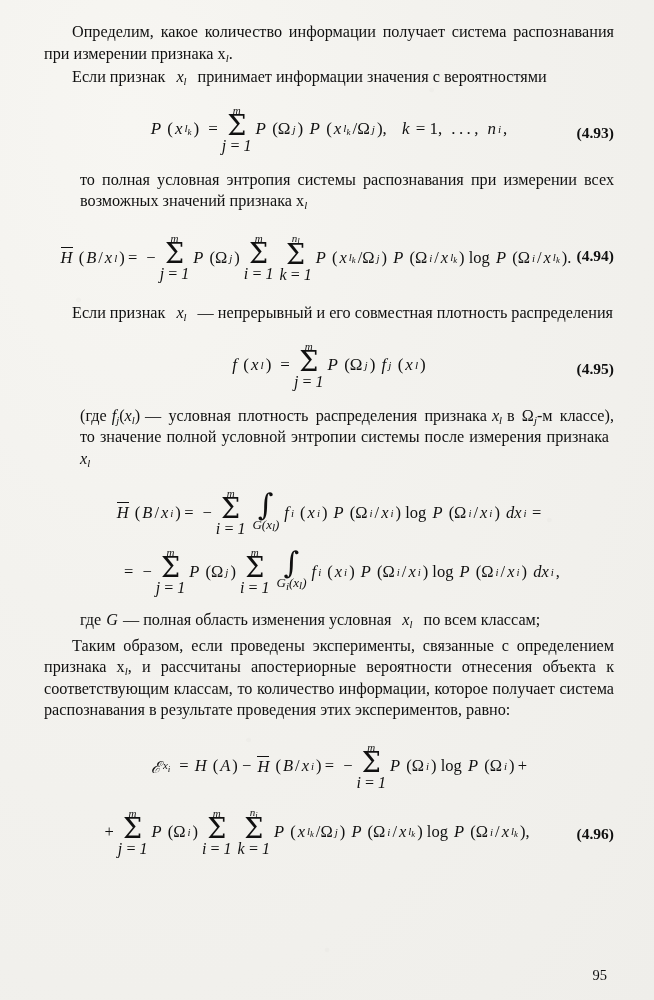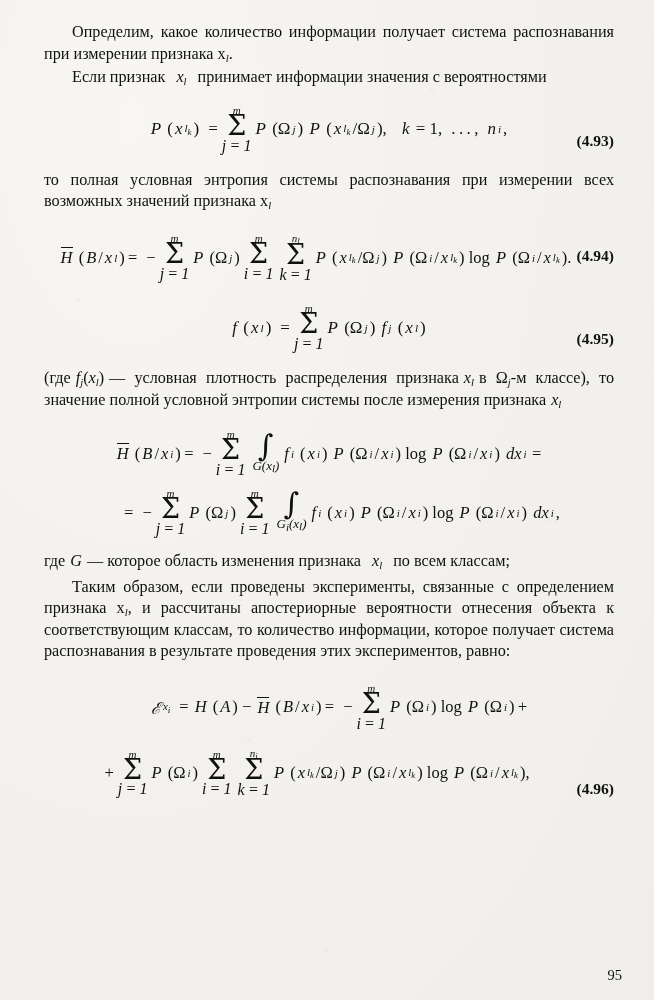--- a/index.html
+++ b/index.html
@@ -35,31 +35,31 @@
       radial-gradient(circle at 50% 95%, rgba(0,0,0,0.02) 0 2px, transparent 3px);
     opacity: .8;
   }
   p.para {
     margin: 0 0 2px 0;
     font-size: 16.2px;
     line-height: 1.33;
     text-align: justify;
     text-indent: 28px;
   }
-  p.para.noindent { text-indent: 0; }
+  p.para.noindent { text-indent: 0; margin-left: 36px; }
   .eq-block {
     position: relative;
     margin: 9px 0 9px 0;
     text-align: center;
     font-size: 17px;
   }
   .eq-num {
     position: absolute;
     right: 0;
-    bottom: 4px;
+    bottom: 12px;
     font-size: 15.5px;
     font-weight: bold;
     font-family: "Liberation Serif", serif;
   }
   .mathline {
     display: inline-flex;
     align-items: center;
     justify-content: center;
     gap: 2px;
     white-space: nowrap;
@@ -123,21 +123,21 @@
     padding-top: 1px;
   }
   .ovl::before {
     content: "";
     position: absolute;
     left: 0; right: 0; top: 0;
     border-top: 1.3px solid #101010;
   }
   .pagenum {
     position: absolute;
-    right: 32px;
+    right: 47px;
     bottom: 16px;
     font-size: 14.5px;
   }
   .sp { display: inline-block; width: 5px; }
   .spw { display: inline-block; width: 11px; }
 </style>
 </head>
 <body>
 
 <div class="page">
@@ -185,20 +185,23 @@
       <span class="sum">
         <span class="sup">n<sub style="font-size:.8em;vertical-align:-.2em;">l</sub></span>
         <span class="sig">Σ</span>
         <span class="sub">k = 1</span>
       </span>
       <span class="it">P</span>&nbsp;(<span class="it">x</span><sub><span class="it">l</span><sub>k</sub></sub>/Ω<sub>j</sub>)&nbsp;<span class="it">P</span>&nbsp;(Ω<sub>i</sub>/<span class="it">x</span><sub><span class="it">l</span><sub>k</sub></sub>)&nbsp;log&nbsp;<span class="it">P</span>&nbsp;(Ω<sub>i</sub>/<span class="it">x</span><sub><span class="it">l</span><sub>k</sub></sub>).
     </span>
     <span class="eq-num" style="bottom:18px;">(4.94)</span>
   </div>
 
+  <p class="para" style="margin-top:16px;">
+    <span>Если признак</span><span class="spw"></span><span class="it">x</span><sub>l</sub><span class="spw"></span><span>— непрерывный и его совместная плотность распределения</span>
+  </p>
 
   <div class="eq-block" style="margin-top:16px;margin-bottom:16px;">
     <span class="mathline">
       <span class="it">f</span>&nbsp;(<span class="it">x</span><sub>l</sub>)<span class="sp"></span>=
       <span class="sum">
         <span class="sup">m</span>
         <span class="sig">Σ</span>
         <span class="sub">j = 1</span>
       </span>
       <span class="it">P</span>&nbsp;(Ω<sub>j</sub>)&nbsp;<span class="it">f</span><sub>j</sub>&nbsp;(<span class="it">x</span><sub>l</sub>)
@@ -242,21 +245,21 @@
       </span>
       <span class="intg">
         <span class="sig">∫</span>
         <span class="sub">G<sub style="font-size:.85em;">i</sub>(x<sub style="font-size:.85em;vertical-align:-.2em;">l</sub>)</span>
       </span>
       <span class="it">f</span><sub>i</sub>&nbsp;(<span class="it">x</span><sub>i</sub>)&nbsp;<span class="it">P</span>&nbsp;(Ω<sub>i</sub>/<span class="it">x</span><sub>i</sub>)&nbsp;log&nbsp;<span class="it">P</span>&nbsp;(Ω<sub>i</sub>/<span class="it">x</span><sub>i</sub>)&nbsp;<span class="it">dx</span><sub>i</sub>,
     </span>
   </div>
 
   <p class="para noindent" style="margin-top:10px;">
-    <span>где</span><span class="sp"></span><span class="it">G</span><span class="sp"></span><span>— которое область изменения признака</span><span class="spw"></span><span class="it">x</span><sub>l</sub><span class="spw"></span><span>по всем классам;</span>
+    <span>где</span><span class="sp"></span><span class="it">G</span><span class="sp"></span><span>— полная область изменения условная</span><span class="spw"></span><span class="it">x</span><sub>l</sub><span class="spw"></span><span>по всем классам;</span>
   </p>
 
   <p class="para" style="margin-top:4px;">
     <span>Таким образом, если проведены эксперименты, связанные с определением признака x</span><sub>l</sub><span>, и рассчитаны апостериорные вероятности отнесения объекта к соответствующим классам, то количество информации, которое получает система распознавания в результате проведения этих экспериментов, равно:</span>
   </p>
 
 
   <div class="eq-block" style="margin-top:20px;margin-bottom:16px;font-size:16.5px;">
     <span class="mathline" style="margin-left:20px;">
       <span class="it" style="font-family:'DejaVu Serif',serif;">ℰ</span><sub>x<sub style="font-size:.85em;">i</sub></sub><span class="sp"></span>=&nbsp;<span class="it">H</span>&nbsp;(<span class="it">A</span>)&nbsp;−&nbsp;<span class="ovl"><span class="it">H</span></span>&nbsp;(<span class="it">B</span>/<span class="it">x</span><sub>i</sub>) =<span class="sp"></span>−
@@ -283,17 +286,17 @@
         <span class="sig">Σ</span>
         <span class="sub">i = 1</span>
       </span>
       <span class="sum">
         <span class="sup">n<sub style="font-size:.8em;vertical-align:-.2em;">i</sub></span>
         <span class="sig">Σ</span>
         <span class="sub">k = 1</span>
       </span>
       <span class="it">P</span>&nbsp;(<span class="it">x</span><sub><span class="it">l</span><sub>k</sub></sub>/Ω<sub>j</sub>)&nbsp;<span class="it">P</span>&nbsp;(Ω<sub>i</sub>/<span class="it">x</span><sub><span class="it">l</span><sub>k</sub></sub>)&nbsp;log&nbsp;<span class="it">P</span>&nbsp;(Ω<sub>i</sub>/<span class="it">x</span><sub><span class="it">l</span><sub>k</sub></sub>),
     </span>
-    <span class="eq-num" style="bottom:0;margin-left:35px;">(4.96)</span>
+    <span class="eq-num" style="bottom:14px;margin-left:35px;">(4.96)</span>
   </div>
 
   <div class="pagenum">95</div>
 </div>
 
 </body></html>

